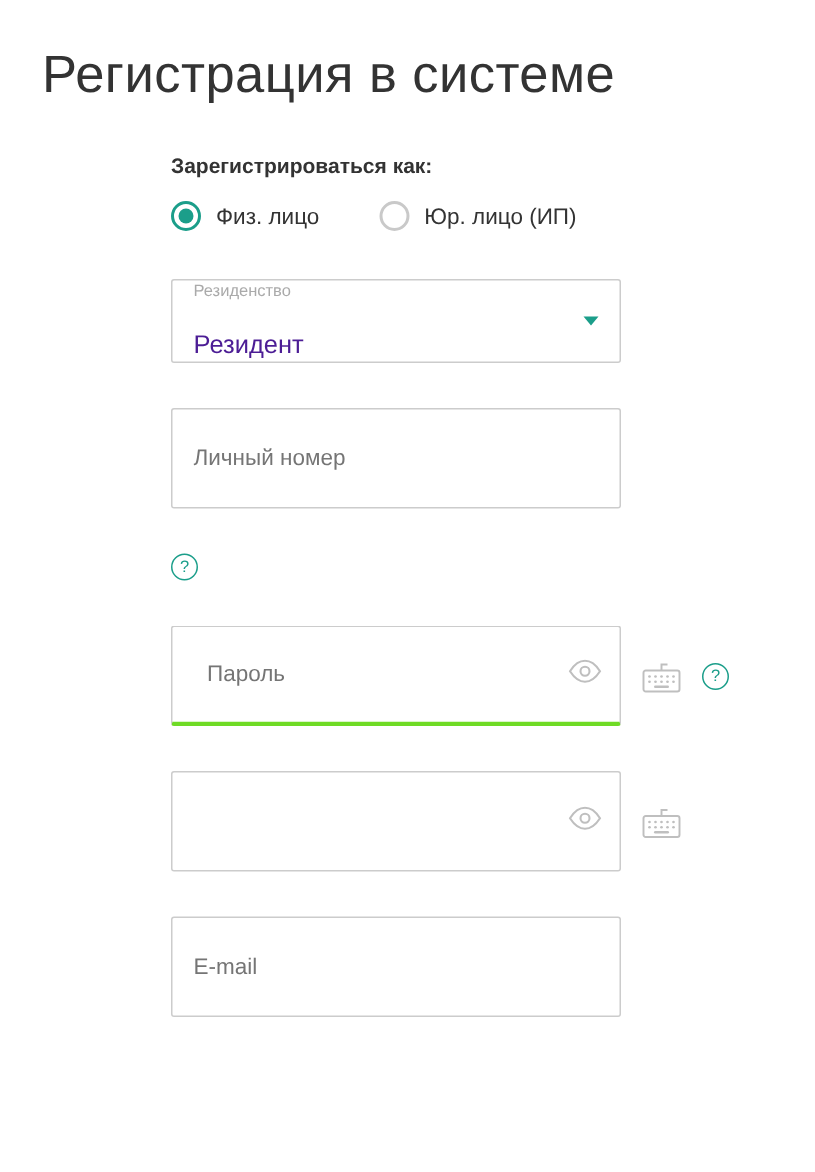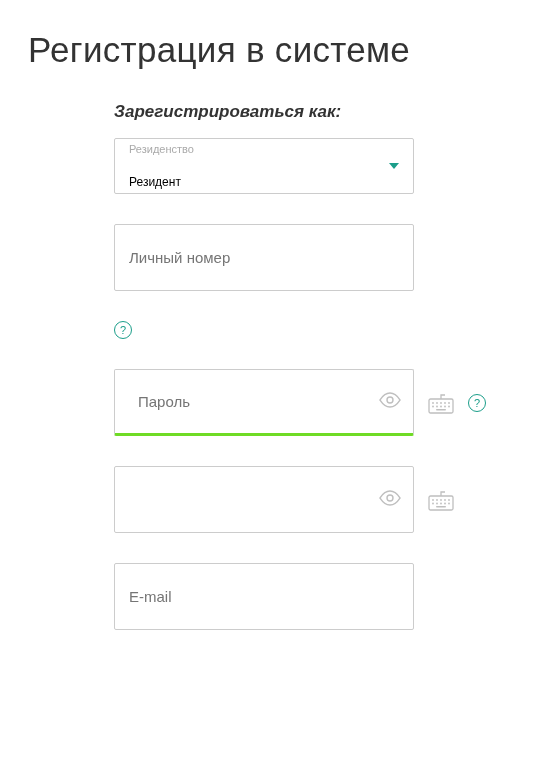--- a/index.html
+++ b/index.html
@@ -16,25 +16,24 @@
     font-size: 35px;
     font-weight: 400;
     color: #333;
     margin-bottom: 32px;
     letter-spacing: 0.3px;
   }
   .form-area {
     padding-left: 86px;
   }
   .register-as-label {
-    font-size: 17px;
+    font-size: 14px;
     color: #333;
     font-weight: 600;
     margin-bottom: 16px;
-    font-style: italic;
   }
   .radio-row {
     display: flex;
     gap: 40px;
     align-items: center;
     margin-bottom: 32px;
   }
   .radio-item {
     display: flex;
     align-items: center;
@@ -84,22 +83,22 @@
     flex-direction: column;
     justify-content: center;
     cursor: pointer;
   }
   .field-floating-label {
     font-size: 11px;
     color: #aaa;
     margin-bottom: 20px;
   }
   .field-select-value {
-    font-size: 12px;
-    color: #000000;
+    font-size: 17px;
+    color: #4c1d95;
   }
   .caret-down {
     position: absolute;
     right: 14px;
     top: 50%;
     transform: translateY(-50%);
     width: 0;
     height: 0;
     border-left: 5px solid transparent;
     border-right: 5px solid transparent;
@@ -155,20 +154,32 @@
 </head>
 <body>
 
 <div class="container">
   <h1 class="title">Регистрация в системе</h1>
 
   <div class="form-area">
 
     <div class="register-as-label">Зарегистрироваться как:</div>
 
+    <div class="radio-row">
+      <div class="radio-item">
+        <div class="radio-ring">
+          <div class="radio-dot"></div>
+        </div>
+        <div class="radio-label">Физ. лицо</div>
+      </div>
+      <div class="radio-item">
+        <div class="radio-ring unselected"></div>
+        <div class="radio-label">Юр. лицо (ИП)</div>
+      </div>
+    </div>
 
     <div class="field-row">
       <div class="field field-select">
         <div class="field-floating-label">Резиденство</div>
         <div class="field-select-value">Резидент</div>
         <div class="caret-down"></div>
       </div>
     </div>
 
     <div class="field-row">

